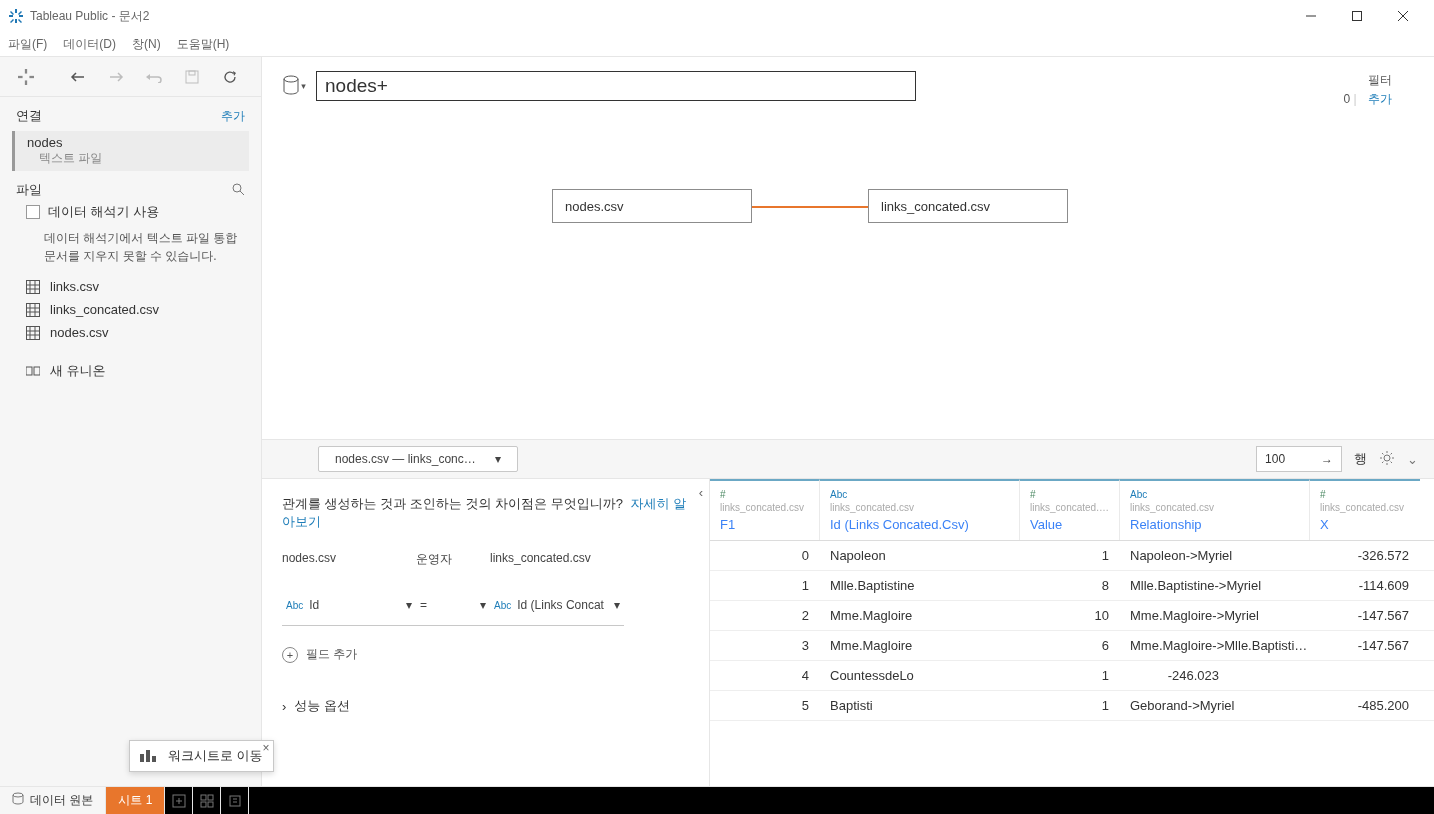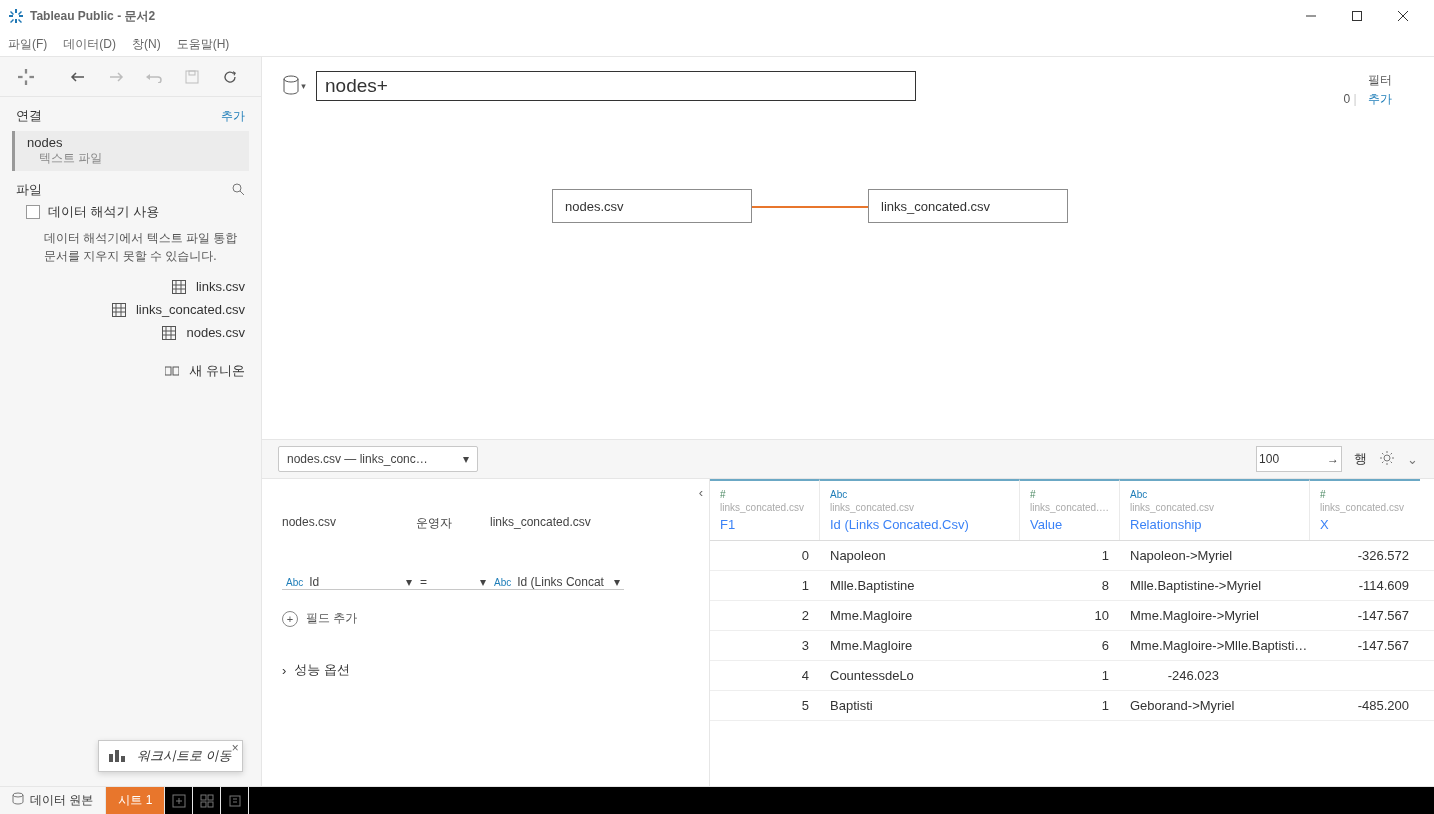--- a/index.html
+++ b/index.html
@@ -1,18 +1,18 @@
 <!DOCTYPE html>
 <html><head>
 <meta charset="utf-8">
 <style>
 * { margin:0; padding:0; box-sizing:border-box; font-family:"Segoe UI","Malgun Gothic",Arial,sans-serif; }
 body { width:1434px; height:814px; background:#fff; color:#333; font-size:13px; overflow:hidden; display:flex; flex-direction:column; }
 
-.titlebar { height:30px; display:flex; align-items:center; padding:16px 8px; border-bottom:1px solid transparent;font-weight:bold; }
+.titlebar { height:30px; display:flex; align-items:center; padding:16px 8px; border-bottom:1px solid transparent; }
 .titlebar .logo { width:16px; height:16px; display:flex; align-items:center; justify-content:center; color:#1f77b4; margin-right:6px; }
 .titlebar .title { color:#666; font-size:12px; }
 .titlebar .spacer { flex:1; }
 .winbtn { width:46px; height:30px; display:flex; align-items:center; justify-content:center; color:#555; }
 
 .menubar { height:24px; display:flex; align-items:center; padding:0 8px; gap:16px; color:#666; font-size:12px; border-bottom:1px solid #e6e6e6; }
 .menubar > div { cursor:default; }
 .faded { color:#bdbdbd; }
 
 .main-area { flex:1; display:flex; min-height:0; }
@@ -23,50 +23,50 @@
 .sb-sect { padding:10px 16px 6px; display:flex; align-items:center; justify-content:space-between; }
 .sb-sect .h { font-size:13px; color:#333; }
 .sb-sect .link { color:#1e7db8; font-size:12px; }
 .conn-item { background:#ececec; border-left:3px solid #999; padding:4px 12px; margin:0 12px 10px 12px; }
 .conn-item .name { font-size:13px; }
 .conn-item .sub { font-size:12px; color:#888; margin-left:12px; }
 .file-row { padding:0 16px; display:flex; align-items:center; justify-content:space-between; }
 .desc { padding:8px 16px 10px 44px; color:#555; font-size:12px; line-height:1.5; }
 .chkrow { padding:4px 16px 0 26px; display:flex; align-items:center; gap:8px; font-size:13px; color:#333; }
 .chkbox { width:14px; height:14px; border:1px solid #999; background:#fff; }
-.file-item { display:flex; align-items:center; gap:10px; padding:4px 16px 4px 26px; color:#333; font-size:13px;justify-content:flex-end; }
+.file-item { display:flex; align-items:center; gap:10px; padding:4px 16px 4px 26px; color:#333; font-size:13px; }
 .file-item svg, .file-item .ic { width:14px; height:14px; flex:none; }
 
 .canvas-col { flex:1; display:flex; flex-direction:column; min-width:0; }
 .canvas-top { padding:14px 20px 0 20px; display:flex; align-items:flex-start; gap:10px; }
 .dbico { width:24px; height:24px; display:flex; align-items:center; justify-content:center; color:#555; border:0; }
 .datasource-name { flex:0 0 600px; height:30px; border:1px solid #333; padding:0 8px; font-size:19px; color:#333; display:flex; align-items:center; }
 .filter-box { margin-left:auto; text-align:right; padding-right:22px; font-size:12px; color:#555; line-height:1.6; }
 .filter-box .addlink { color:#1e7db8; margin-left:8px; }
 
 .relation-area { height:330px; position:relative; }
 .tbl-node { position:absolute; width:200px; height:34px; border:1px solid #8c8c8c; background:#fff; display:flex; align-items:center; padding:0 12px; font-size:13px; color:#333; }
 .tbl-node.n1 { left:290px; top:80px; }
 .tbl-node.n2 { left:606px; top:80px; }
 .rel-line { position:absolute; left:490px; top:97px; width:116px; height:2px; background:#e8762c; }
 
 .preview-bar { height:40px; border-top:1px solid #e6e6e6; border-bottom:1px solid #e6e6e6; display:flex; align-items:center; padding:0 16px; background:#f6f6f6; }
-.preview-bar .dropdown { width:200px; height:26px; border:1px solid #c8c8c8; background:#fff; border-radius:2px; display:flex; align-items:center; padding:0 8px; font-size:12px; color:#444; justify-content:space-between; }
+.preview-bar .dropdown { width:200px; height:26px; border:1px solid #c8c8c8; background:#fff; border-radius:2px; display:flex; align-items:center; padding:0 16px; font-size:12px; color:#444; justify-content:space-between;margin-left:40px; }
 .preview-bar .right { margin-left:auto; display:flex; align-items:center; gap:12px; }
-.preview-bar .rows-box { width:86px; height:26px; border:1px solid #c8c8c8; background:#fff; display:flex; align-items:center; justify-content:space-between; padding:0 2px; font-size:12px; }
+.preview-bar .rows-box { width:86px; height:26px; border:1px solid #c8c8c8; background:#fff; display:flex; align-items:center; justify-content:space-between; padding:0 8px; font-size:12px; }
 
 .preview-area { flex:1; display:flex; min-height:0; }
 .rel-panel { width:448px; border-right:1px solid #e6e6e6; padding:16px 20px; position:relative; }
 .rel-panel .collapse-icon { position:absolute; right:6px; top:6px; color:#666; }
 .rel-panel .qtext { font-size:13px; color:#333; }
 .rel-panel .qlink { color:#1e7db8; margin-left:4px; }
 .rel-cols { display:flex; margin-top:20px; font-size:12px; color:#444; }
 .rel-col { width:134px; }
 .rel-col.mid { width:74px; }
-.rel-field { margin-top:10px; height:28px; border-bottom:1px solid #c8c8c8; display:flex; align-items:flex-end; justify-content:space-between; padding:0 4px; }
+.rel-field { margin-top:10px; height:28px; border-bottom:1px solid #c8c8c8; display:flex; align-items:flex-start; justify-content:space-between; padding:0 4px; }
 .rel-field .abc { color:#1e7db8; font-size:10px; margin-right:6px; }
 .rel-add { display:flex; align-items:center; gap:8px; margin-top:20px; color:#555; font-size:12px; }
 .rel-add .plus { width:16px; height:16px; border:1px solid #888; border-radius:50%; display:flex; align-items:center; justify-content:center; font-size:11px; }
 .perf-opts { margin-top:34px; display:flex; align-items:center; gap:8px; font-size:13px; color:#333; }
 
 .grid { flex:1; overflow:hidden; display:flex; flex-direction:column; }
 .grid-head { display:flex; border-bottom:1px solid #dcdcdc; }
 .grid-head > div { border-top:2px solid #6ba8c5; border-right:1px solid #eaeaea; padding:8px 10px 8px 10px; background:#fff; }
 .gh-type { color:#4e8a65; font-size:10px; }
 .gh-type.str { color:#1e7db8; }
@@ -74,21 +74,21 @@
 .gh-name { color:#3b82f6; font-size:13px; margin-top:4px; }
 .grid-row { display:flex; border-bottom:1px solid #eee; height:30px; }
 .grid-row > div { border-right:1px solid transparent; padding:0 10px; display:flex; align-items:center; font-size:13px; color:#333; }
 .c-f1 { width:110px; justify-content:flex-end; }
 .c-id { width:200px; }
 .c-val { width:100px; justify-content:flex-end; }
 .c-rel { width:190px; overflow:hidden; text-overflow:ellipsis; white-space:nowrap; }
 .c-x { width:110px; justify-content:flex-end; }
 .grid-head .c-f1, .grid-head .c-val, .grid-head .c-x { text-align:left; }
 
-.tooltip-float { position:absolute; left:98px; top:740px; background:#fff; border:1px solid #c8c8c8; box-shadow:0 2px 6px rgba(0,0,0,0.15); padding:6px 10px; display:flex; align-items:center; gap:10px; font-size:13px;font-style:italic; }
+.tooltip-float { position:absolute; left:129px; top:740px; background:#fff; border:1px solid #c8c8c8; box-shadow:0 2px 6px rgba(0,0,0,0.15); padding:6px 10px; display:flex; align-items:center; gap:10px; font-size:13px; }
 .tooltip-float .close { position:absolute; right:3px; top:0; font-size:12px; color:#666; }
 
 .tabbar { height:28px; border-top:1px solid #e6e6e6; display:flex; align-items:stretch; background:#000000; }
 .tabbar .tab { padding:0 12px; display:flex; align-items:center; gap:6px; font-size:12px; border-right:1px solid #e6e6e6; background:#f6f6f6; }
 .tabbar .tab.active { background:#e8762c; color:#fff; }
 .tabbar .tabicon { width:28px; display:flex; align-items:center; justify-content:center; border-right:1px solid #e6e6e6; color:#777; }
 </style>
 </head>
 <body>
 
@@ -279,20 +279,24 @@
               <path stroke="#777" d="M8 1v2M8 13v2M1 8h2M13 8h2M3 3l1.4 1.4M11.6 11.6L13 13M13 3l-1.4 1.4M4.4 11.6L3 13"></path>
             </svg>
         </span>
         <span style="color:#777;">⌄</span>
       </div>
     </div>
 
     <div class="preview-area">
       <div class="rel-panel">
         <span class="collapse-icon">‹</span>
+        <div class="qtext">
+          <span>관계를 생성하는 것과 조인하는 것의 차이점은 무엇입니까?</span>
+          <a class="qlink">자세히 알아보기</a>
+        </div>
         <div class="rel-cols">
           <div class="rel-col">nodes.csv</div>
           <div class="rel-col mid">운영자</div>
           <div class="rel-col">links_concated.csv</div>
         </div>
         <div class="rel-cols">
           <div class="rel-col">
             <div class="rel-field">
               <span><span class="abc">Abc</span><span>Id</span></span>
               <span>▾</span>

